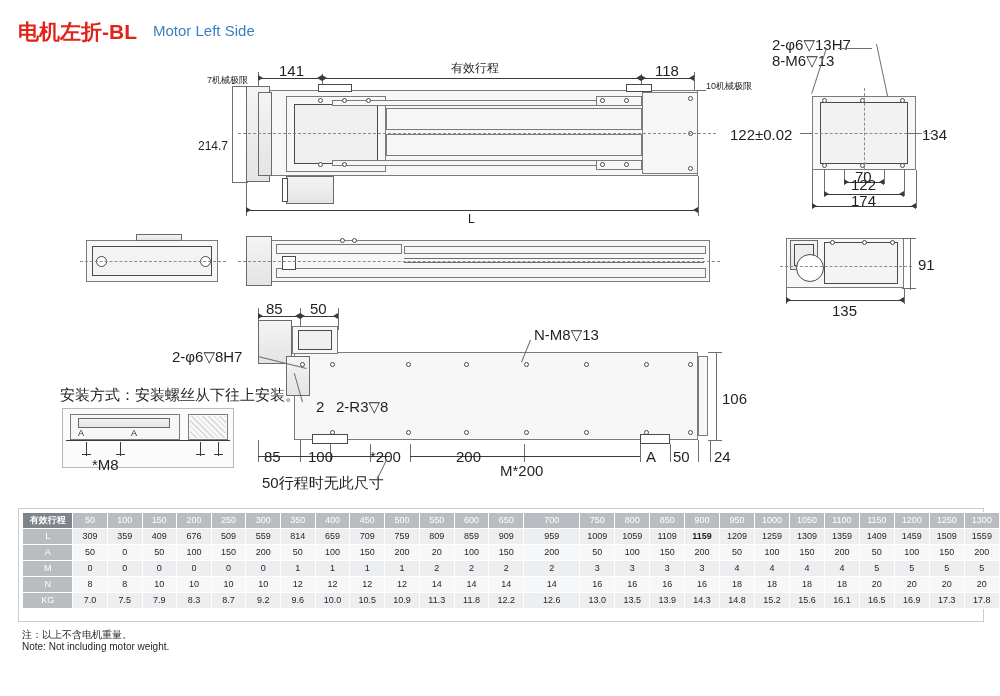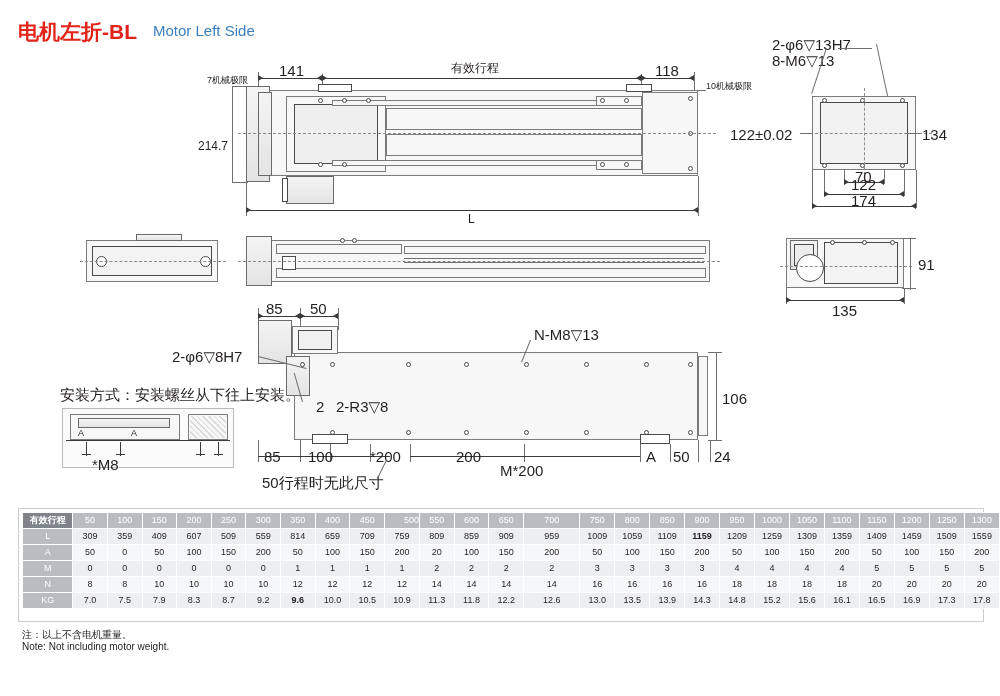--- a/index.html
+++ b/index.html
@@ -337,21 +337,21 @@
         <td class="hdr0">有效行程</td>
         <td class="hdr" style="width: 35px;">50</td>
         <td class="hdr" style="width: 35px;">100</td>
         <td class="hdr" style="width: 35px;">150</td>
         <td class="hdr" style="width: 35px;">200</td>
         <td class="hdr" style="width: 35px;">250</td>
         <td class="hdr" style="width: 27px;">300</td>
         <td class="hdr" style="width: 35px;">350</td>
         <td class="hdr" style="width: 35px;">400</td>
         <td class="hdr" style="width: 35px;">450</td>
-        <td class="hdr" style="width: 16px; text-align: right;">500</td>
+        <td class="hdr" style="width: 16px;">500</td>
         <td class="hdr" style="width: 35px;">550</td>
         <td class="hdr" style="width: 35px;">600</td>
         <td class="hdr" style="width: 35px;">650</td>
         <td class="hdr" style="width: 35px;">700</td>
         <td class="hdr" style="width: 35px;">750</td>
         <td class="hdr" style="width: 35px;">800</td>
         <td class="hdr" style="width: 35px;">850</td>
         <td class="hdr" style="width: 35px;">900</td>
         <td class="hdr" style="width: 35px;">950</td>
         <td class="hdr" style="width: 35px;">1000</td>
@@ -360,21 +360,21 @@
         <td class="hdr" style="width: 35px;">1150</td>
         <td class="hdr" style="width: 35px;">1200</td>
         <td class="hdr" style="width: 35px;">1250</td>
         <td class="hdr" style="width: 35px;">1300</td>
       </tr>
       <tr>
         <td class="rowhdr">L</td>
         <td class="val" style="width: 35px;">309</td>
         <td class="val" style="width: 35px;">359</td>
         <td class="val" style="width: 35px;">409</td>
-        <td class="val" style="width: 35px;">607</td>
+        <td class="val" style="width: 35px;">676</td>
         <td class="val" style="width: 35px;">509</td>
         <td class="val" style="width: 35px;">559</td>
         <td class="val" style="width: 35px;">814</td>
         <td class="val" style="width: 35px;">659</td>
         <td class="val" style="width: 35px;">709</td>
         <td class="val" style="width: 35px;">759</td>
         <td class="val" style="width: 35px;">809</td>
         <td class="val" style="width: 35px;">859</td>
         <td class="val" style="width: 35px;">909</td>
         <td class="val" style="width: 58px;">959</td>
@@ -479,21 +479,21 @@
         <td class="valalt" style="width: 35px;">20</td>
       </tr>
       <tr>
         <td class="rowhdr">KG</td>
         <td class="val" style="width: 35px;">7.0</td>
         <td class="val" style="width: 35px;">7.5</td>
         <td class="val" style="width: 35px;">7.9</td>
         <td class="val" style="width: 35px;">8.3</td>
         <td class="val" style="width: 35px;">8.7</td>
         <td class="val" style="width: 35px;">9.2</td>
-        <td class="val" style="width: 35px; font-weight: bold;">9.6</td>
+        <td class="val" style="width: 35px;">9.6</td>
         <td class="val" style="width: 35px;">10.0</td>
         <td class="val" style="width: 35px;">10.5</td>
         <td class="val" style="width: 35px;">10.9</td>
         <td class="val" style="width: 35px;">11.3</td>
         <td class="val" style="width: 35px;">11.8</td>
         <td class="val" style="width: 35px;">12.2</td>
         <td class="val" style="width: 35px;">12.6</td>
         <td class="val" style="width: 35px;">13.0</td>
         <td class="val" style="width: 35px;">13.5</td>
         <td class="val" style="width: 35px;">13.9</td>

